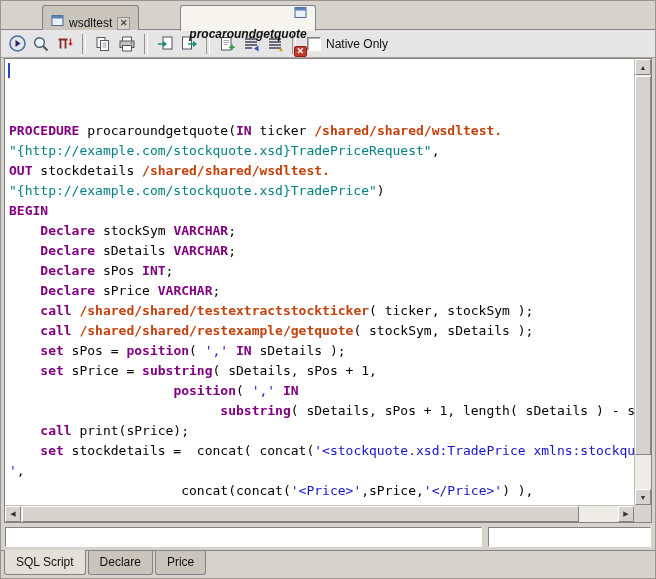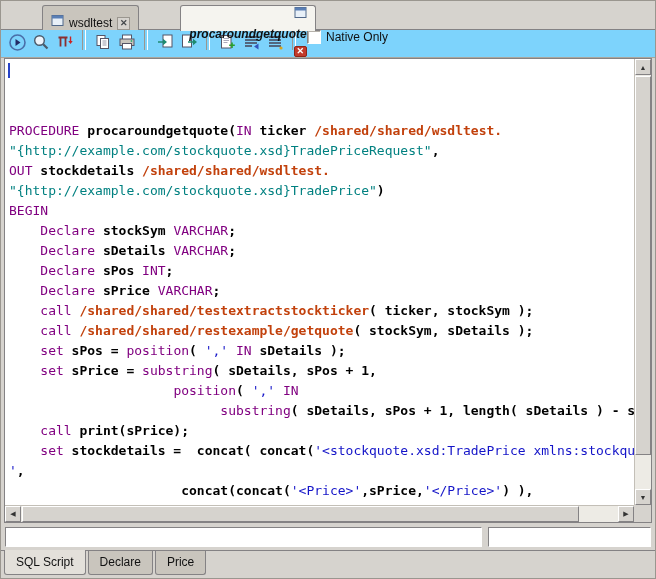--- a/index.html
+++ b/index.html
@@ -16,41 +16,41 @@
     border:1px solid #848284;border-bottom:none;border-radius:3px 3px 0 0;
     font-size:12px;color:#111;position:relative;z-index:1;margin-left:38px;}
   .doc-tab.active{background:#f5f4ef;height:25px;margin-bottom:-1px;z-index:2;
     font-weight:bold;font-style:italic;flex-direction:column;}
   .tab-close{width:13px;height:13px;display:flex;align-items:center;justify-content:center;
     font-size:9px;font-weight:bold;line-height:1;cursor:default;box-sizing:border-box;font-style:normal;}
   .tab-close.gray{color:#44484c;border:1px solid #9a968f;background:#d6d3ce;}
   .tab-close.red{color:#fff;background:#c23a2b;border:1px solid #8e2418;border-radius:2px;}
 
   
-  .toolbar{position:absolute;top:29px;left:0;right:0;height:28px;background:#7dd3fc;
-    display:flex;align-items:flex-start;padding-left:4px;box-sizing:border-box;
+  .toolbar{position:absolute;top:29px;left:0;right:0;height:28px;background:#e5e5e5;
+    display:flex;align-items:center;padding-left:4px;box-sizing:border-box;
     border-bottom:1px solid #aaa69e;}
   .tbtn{width:24px;height:24px;display:flex;align-items:center;justify-content:center;}
   .tsep{width:2px;height:20px;border-left:1px solid #9a968f;border-right:1px solid #ffffff;margin:0 5px;}
   .checkbox{width:12px;height:12px;background:#fff;border:1px solid;border-color:#848284 #fff #fff #848284;
     box-shadow:inset 1px 1px 0 #b5b1aa;margin:0 5px 0 6px;}
   .cb-label{font-size:12px;color:#111;}
 
   
   .editor-area{position:absolute;top:57px;left:3px;right:3px;bottom:55px;
     border:1px solid #848284;background:#fff;}
   .code{position:absolute;top:0;left:0;right:17px;bottom:17px;overflow:hidden;background:#fff;
     padding:2px 0 0 4px;font-family:"DejaVu Sans Mono",monospace;font-size:13px;line-height:20px;
     white-space:pre;}
   .code-line{height:20px;}
-  .tok-kw{color:var(--keyword,#800080);font-weight:normal;text-align:center;}
+  .tok-kw{color:var(--keyword,#800080);font-weight:bold;text-align:center;}
   .tok-str{color:var(--string-double,#008080);}
   .tok-sstr{color:var(--string-single,#1414c8);}
   .tok-path{color:#c2410c;font-weight:bold;}
-  .tok-plain{color:#000;font-weight:bold;}
+  .tok-plain{color:#000;}
   .caret{position:absolute;left:3px;top:4px;width:2px;height:15px;background:#2743c7;z-index:3;}
 
   
   .vscroll{position:absolute;top:0;right:0;bottom:17px;width:17px;background:#edebe5;border-left:1px solid #c3bfb7;box-sizing:border-box;}
   .hscroll{position:absolute;left:0;right:17px;bottom:0;height:17px;background:#edebe5;border-top:1px solid #c3bfb7;box-sizing:border-box;}
   .corner{position:absolute;right:0;bottom:0;width:17px;height:17px;background:#d6d3ce;}
   .sbtn{position:absolute;width:16px;height:16px;background:#d6d3ce;border:1px solid;
     border-color:#fff #848284 #848284 #fff;display:flex;align-items:center;justify-content:center;
     font-size:7px;color:#333;box-sizing:border-box;}
   .sbtn.up{top:0;left:0;} .sbtn.down{bottom:0;left:0;}

